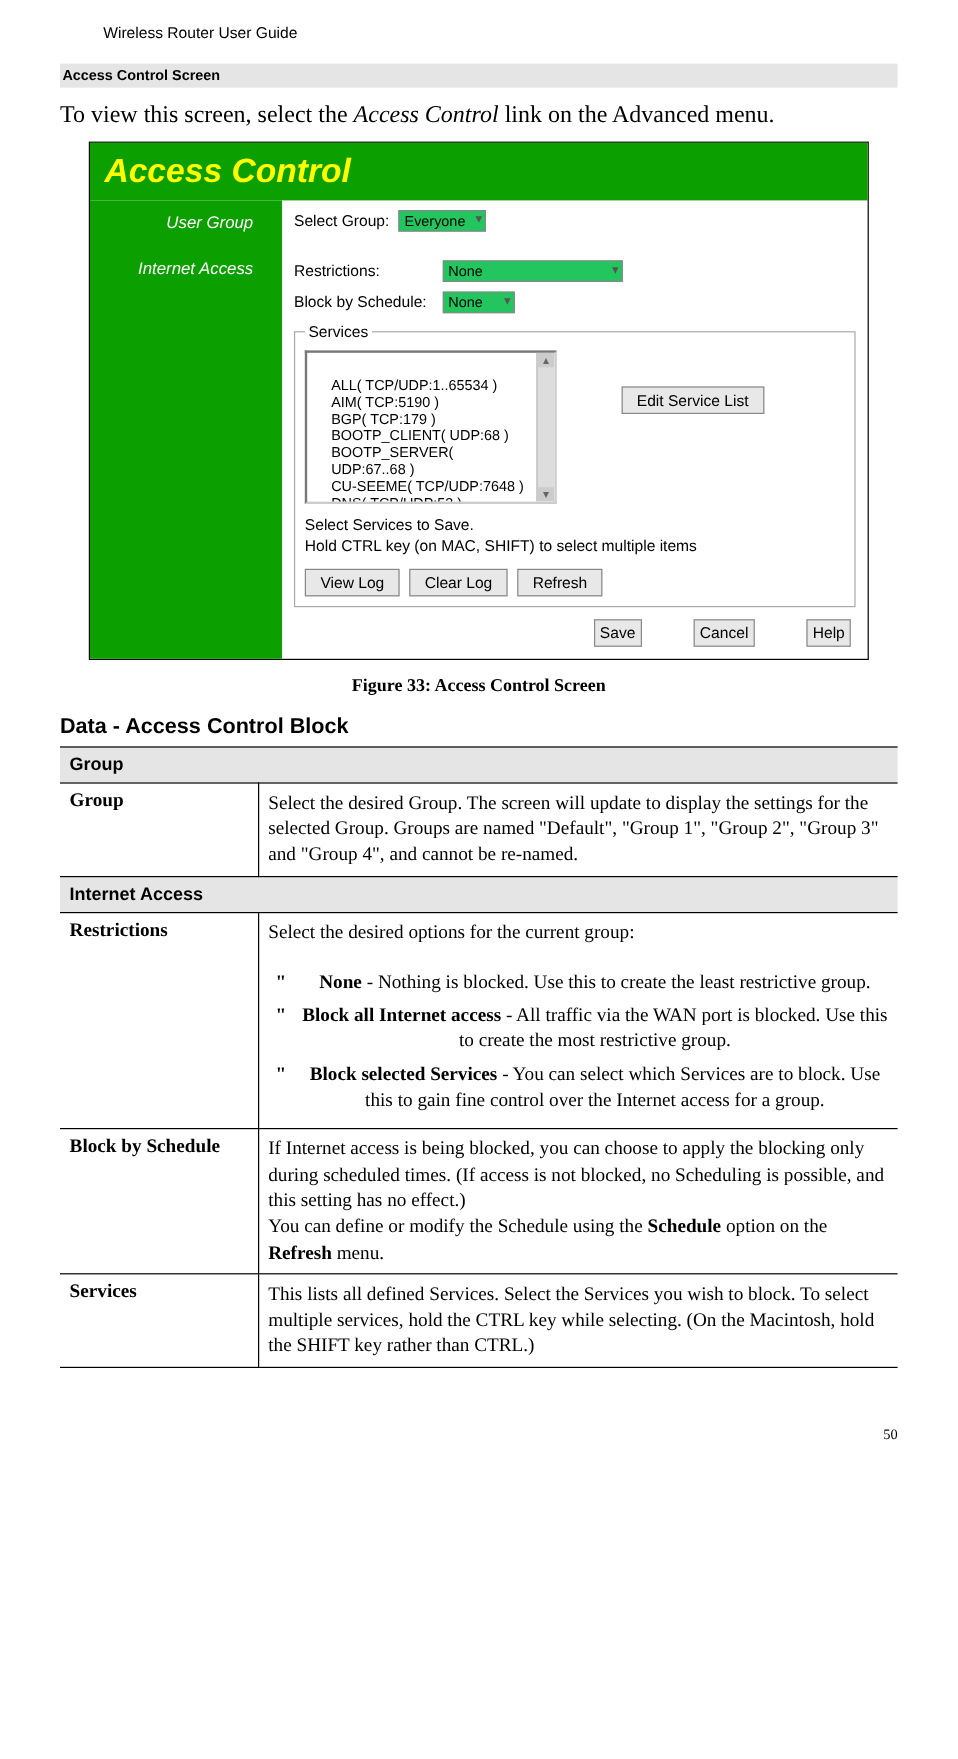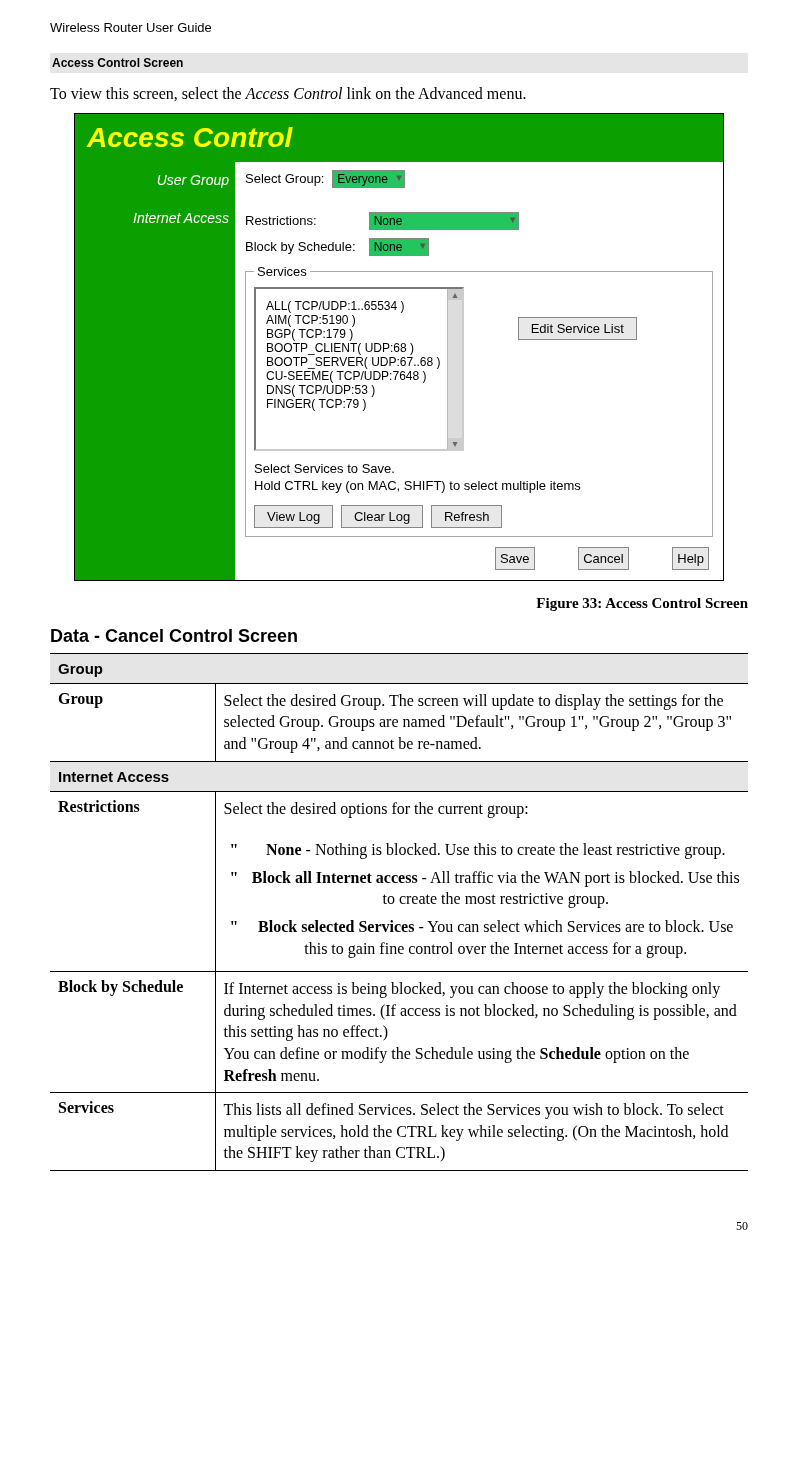--- a/index.html
+++ b/index.html
@@ -12,31 +12,32 @@
       font-size: 16px;
       color: #000;
       background: #fff;
       width: 798px;
       padding: 20px 50px 20px 50px;
     }
     .header-line {
       font-family: Arial, Helvetica, sans-serif;
       font-size: 13px;
       margin-bottom: 18px;
+      margin-left: 36px;
     }
     .section-heading {
       font-family: Arial, Helvetica, sans-serif;
       font-size: 12px;
       font-weight: bold;
       background: #e5e5e5;
       padding: 3px 2px;
       margin-bottom: 12px;
     }
     .intro-para {
-      font-size: 16px;
+      font-size: 20px;
       margin-bottom: 10px;
     }
     .italic {
       font-style: italic;
     }
     .screenshot-wrap {
       border: 1px solid #000;
       width: 650px;
       margin: 0 auto 10px auto;
       background: #fff;
@@ -49,21 +50,21 @@
       font-size: 28px;
       font-style: italic;
       padding: 8px 12px;
     }
     .cfg-body {
       display: flex;
     }
     .cfg-left {
       background: #0c9f00;
       width: 160px;
-      padding: 10px 6px;
+      padding: 10px 24px;
       color: #fff;
       font-family: Arial, Helvetica, sans-serif;
       font-size: 14px;
       font-style: italic;
       text-align: right;
       flex-shrink: 0;
     }
     .cfg-left div:first-child {
       margin-bottom: 22px;
     }
@@ -102,25 +103,25 @@
       padding: 8px;
       margin-top: 4px;
     }
     .svc-fieldset legend {
       font-size: 13px;
       padding: 0 3px;
     }
     .svc-listbox {
       border: 2px inset #ccc;
       width: 210px;
-      height: 164px;
+      height: 128px;
       overflow: hidden;
       background: #fff;
       font-size: 12px;
-      padding: 10px;
+      padding: 20px;
       display: inline-block;
       vertical-align: top;
       position: relative;
     }
     .svc-listbox .sb {
       position: absolute;
       right: 0;
       top: 0;
       bottom: 0;
       width: 15px;
@@ -172,21 +173,21 @@
     }
     .bottom-btns {
       text-align: right;
       margin-top: 10px;
     }
     .bottom-btns .ui-btn {
       padding: 3px 4px;
       margin-left: 36px;
     }
     .fig-caption {
-      text-align: right;
+      text-align: center;
       font-weight: bold;
       font-size: 15px;
       margin-top: 14px;
       margin-bottom: 14px;
     }
     .data-heading {
       font-family: Arial, Helvetica, sans-serif;
       font-size: 18px;
       font-weight: bold;
       margin-bottom: 6px;
@@ -309,21 +310,21 @@
         <span class="ui-btn">Save</span>
         <span class="ui-btn">Cancel</span>
         <span class="ui-btn">Help</span>
       </div>
     </div>
   </div>
 </div>
 
 <div class="fig-caption">Figure 33: Access Control Screen</div>
 
-<div class="data-heading">Data - Cancel Control Screen</div>
+<div class="data-heading">Data - Access Control Block</div>
 
 <table class="data-table">
   <tbody>
       <tr class="section-row">
         <td colspan="2">Group</td>
       </tr>
   <tr>
     <td class="row-label col-divider">Group</td>
     <td class="row-content">Select the desired Group. The screen will update to display the settings for the selected Group. Groups are named "Default", "Group 1", "Group 2", "Group 3" and "Group 4", and cannot be re-named.</td>
   </tr>

